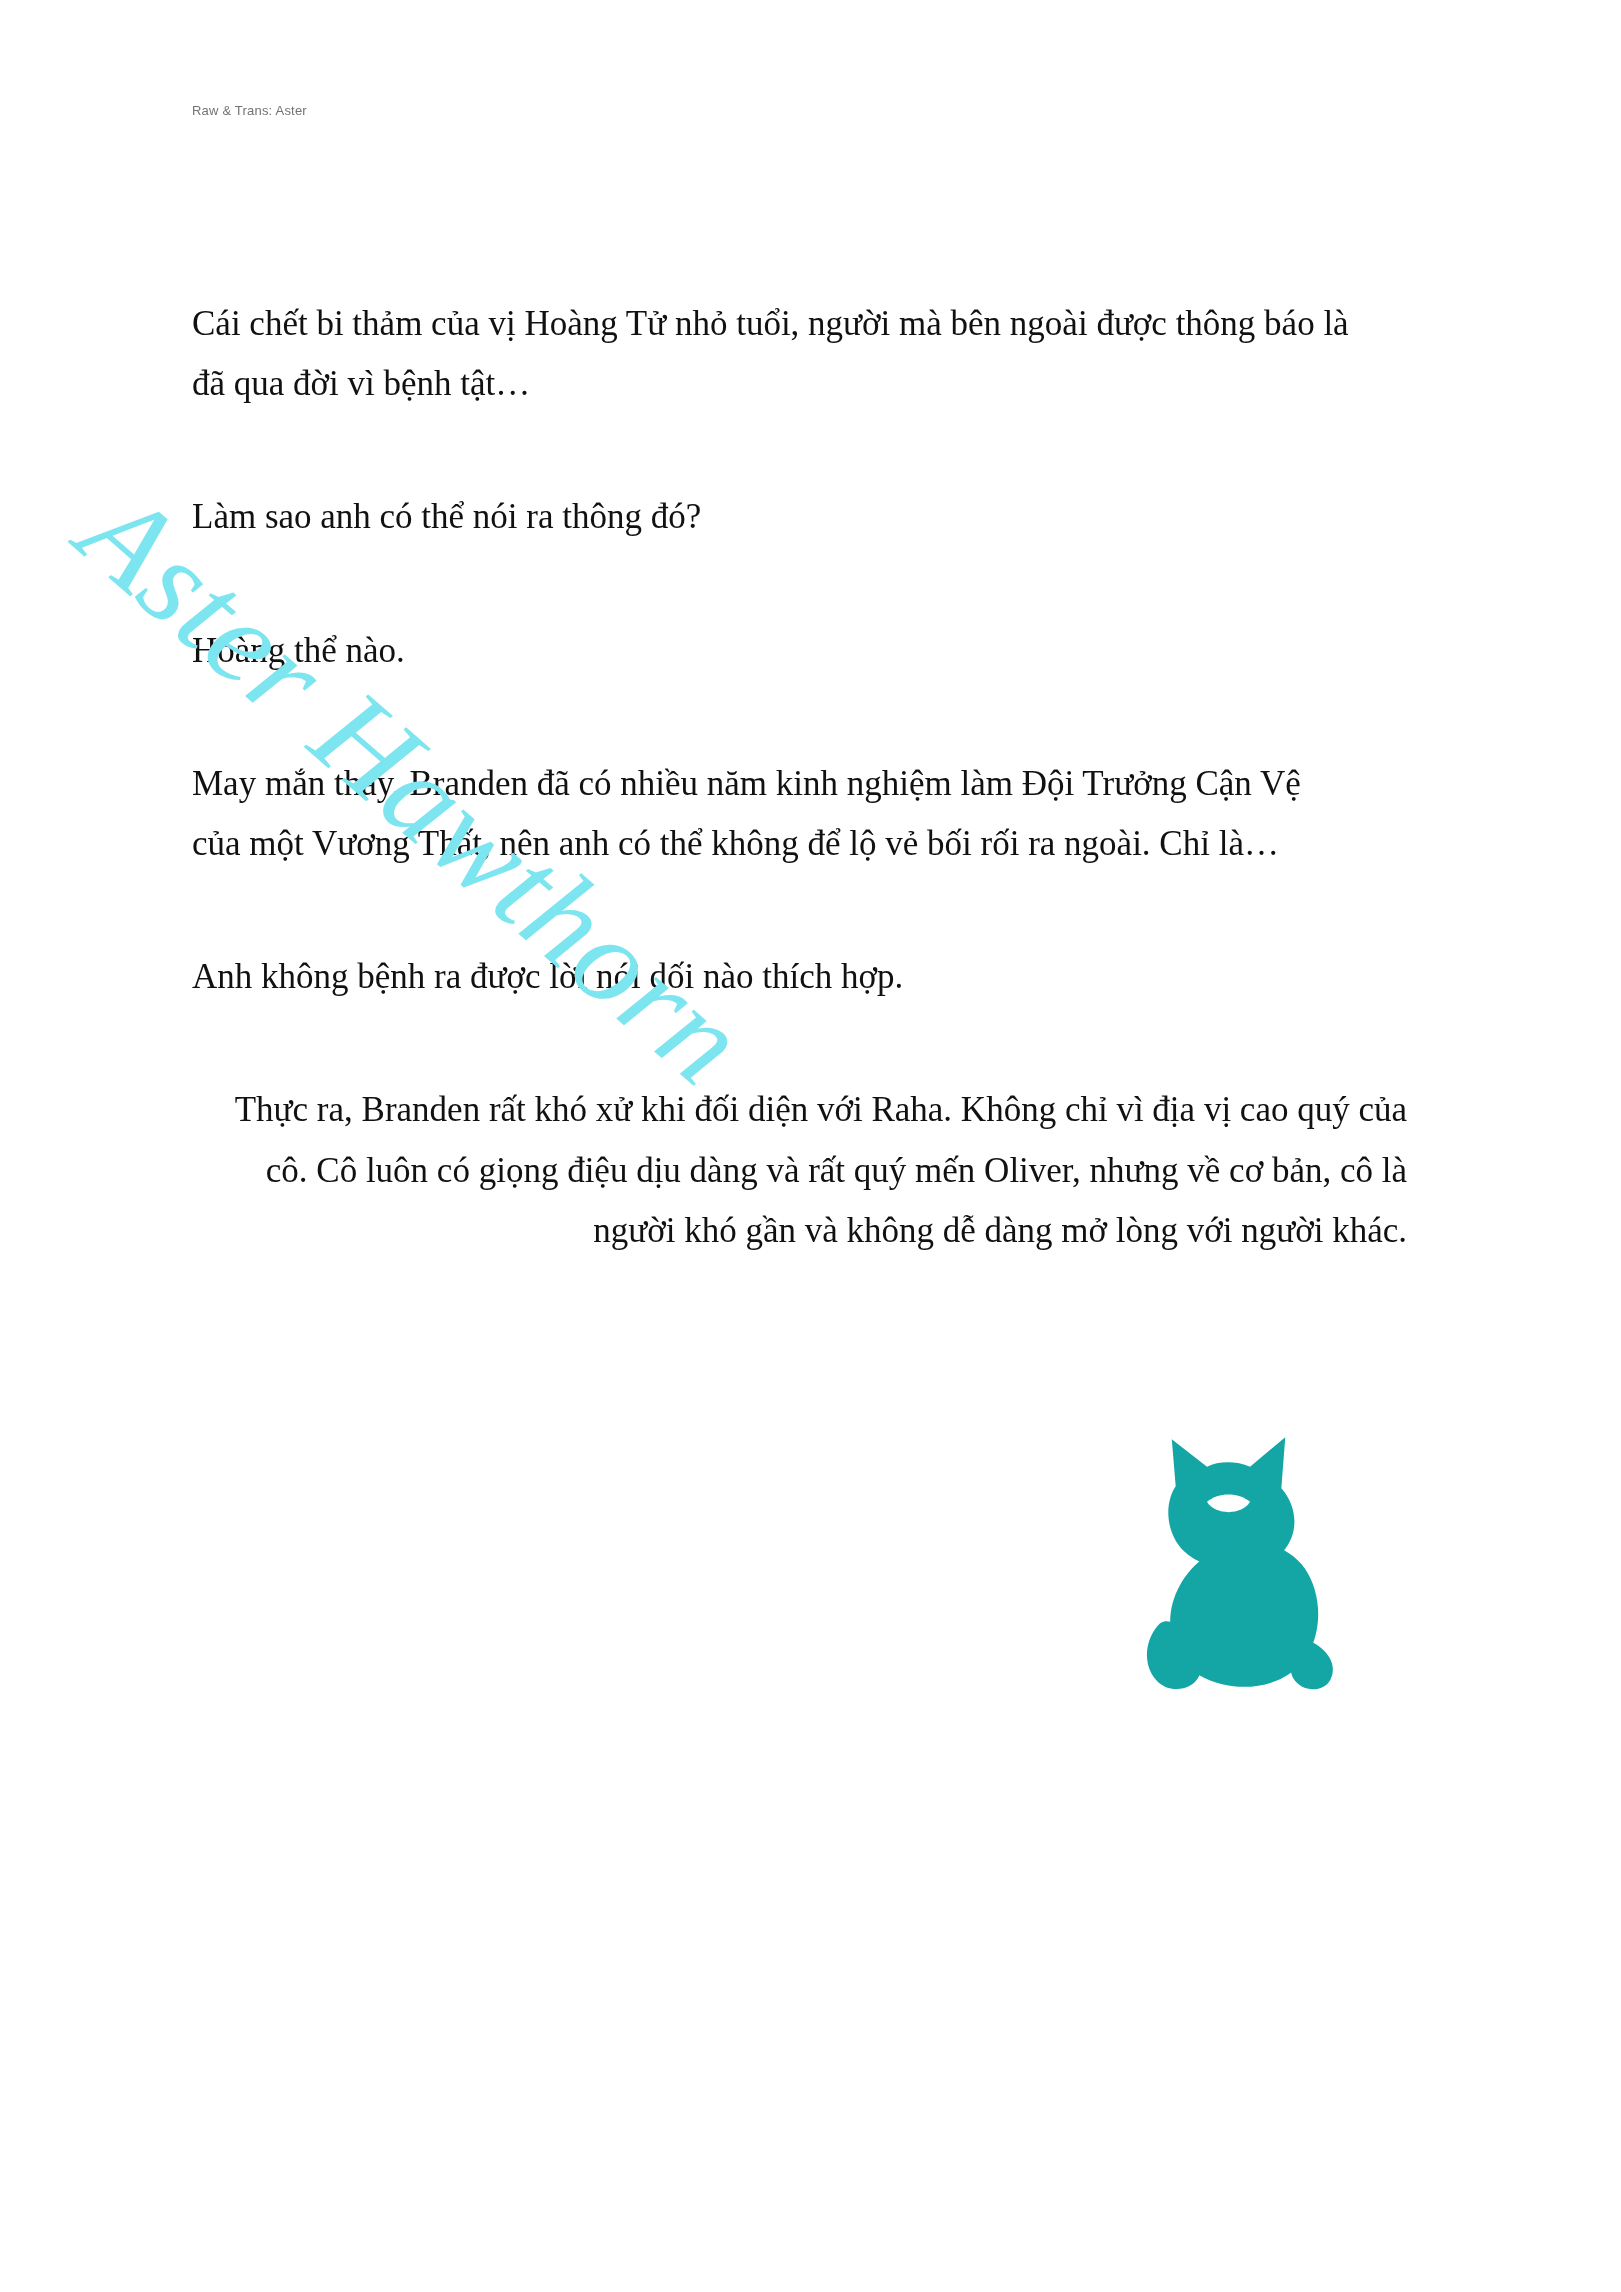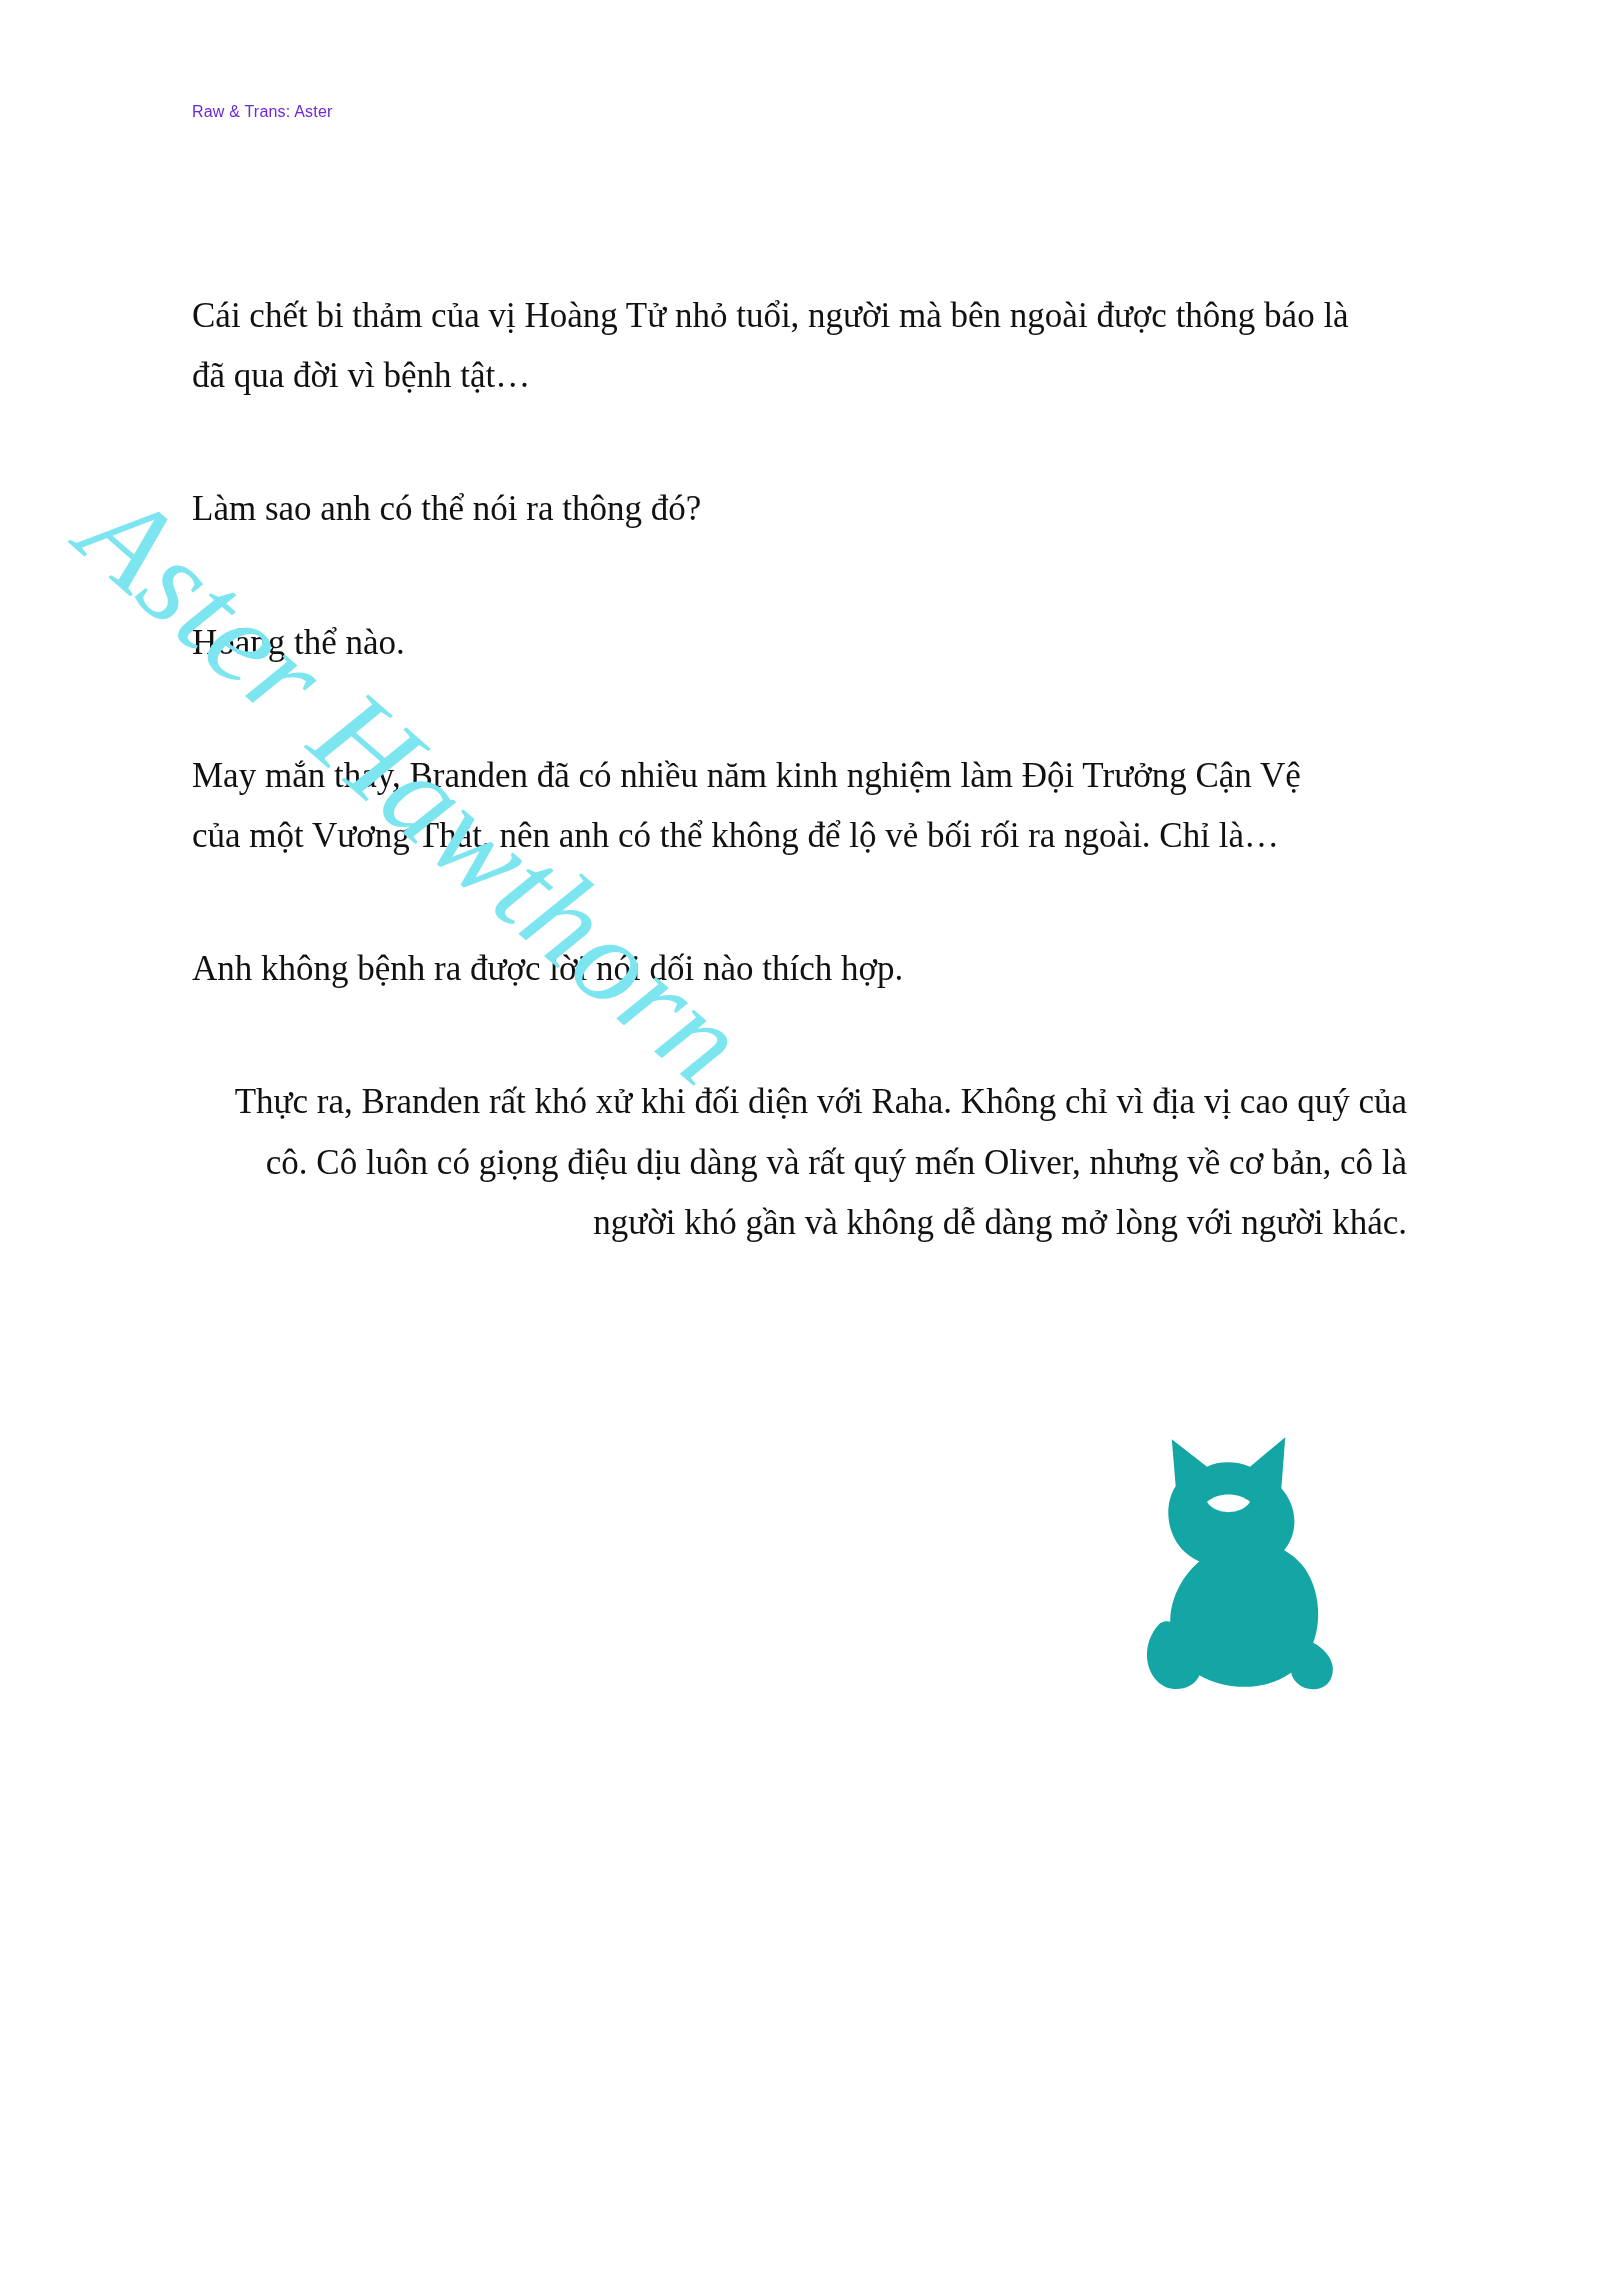--- a/index.html
+++ b/index.html
@@ -13,27 +13,27 @@
     height: 2293px;
     background: #ffffff;
     overflow: hidden;
     font-family: "Liberation Serif", serif;
   }
   .header {
     position: absolute;
     top: 103px;
     left: 192px;
     font-family: "Liberation Sans", sans-serif;
-    font-size: 16px;
-    color: #6d28d9;
+    font-size: 13px;
+    color: #737373;
     letter-spacing: 0.2px;
   }
   .content {
     position: absolute;
-    top: 286px;
+    top: 294px;
     left: 192px;
     width: 1245px;
   }
   .para {
     font-family: "Liberation Serif", serif;
     font-size: 35px;
     line-height: 1.72;
     color: #111111;
     margin: 0 0 73px 0;
     max-width: 1206px;

